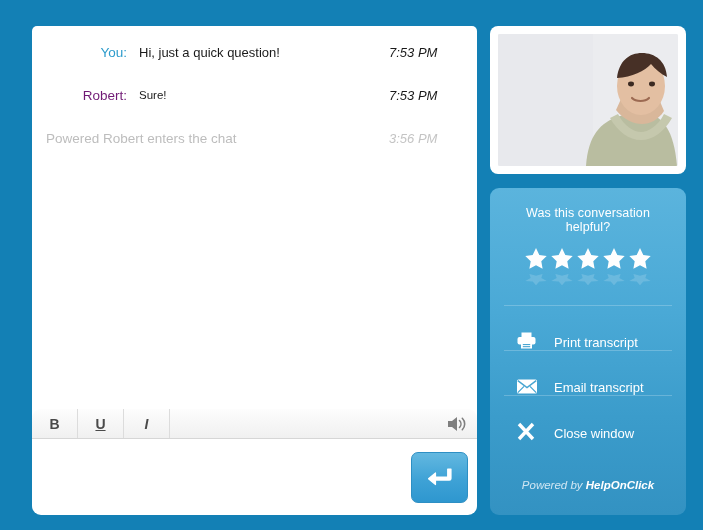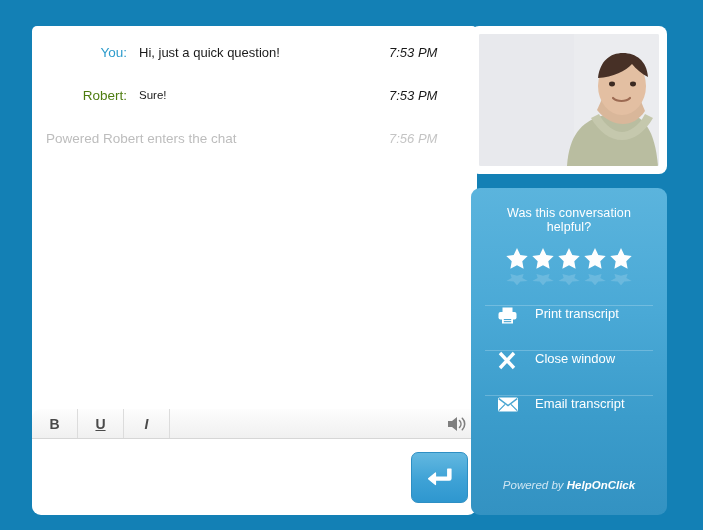--- a/index.html
+++ b/index.html
@@ -49,21 +49,21 @@
   .msg-author {
     width: 95px;
     flex: 0 0 95px;
     text-align: right;
     padding-right: 10px;
     font-size: 13.5px;
     line-height: 17px;
     white-space: nowrap;
   }
   .msg-author.you    { color: #2e9ccc; }
-  .msg-author.agent  { color: #4d7c0f; }
+  .msg-author.agent  { color: #701a75; }
   .msg-author.system { color: #bdbdbd; text-align: left; padding-left: 12px; width: 110px; flex: 0 0 110px; }
 
   .msg-text {
     flex: 1 1 auto;
     color: #1a1a1a;
     font-size: 13px;
     line-height: 17px;
     padding-left: 2px;
   }
   .msg-text.small  { font-size: 11.5px; line-height: 17px; }
@@ -158,21 +158,21 @@
     box-shadow: 0 0 0 3px #ffffff, 0 1px 2px rgba(0,0,0,.25);
     display: flex;
     align-items: center;
     justify-content: center;
     cursor: pointer;
   }
 
   
   #side-column {
     position: absolute;
-    left: 471px;
+    left: 490px;
     top: 26px;
     width: 196px;
     height: 489px;
   }
 
   #operator-card {
     position: absolute;
     left: 0; top: 0;
     width: 196px;
     height: 148px;
@@ -219,21 +219,21 @@
   .star { cursor: pointer; line-height: 0; }
   .star-reflection { opacity: .16; transform: scaleY(-.55); margin-top: -2px; }
 
   #action-list {
     margin-top: 14px;
     border-top: 1px solid rgba(255,255,255,.22);
   }
 
   .action-item {
     display: flex;
-    align-items: flex-start;
+    align-items: flex-end;
     height: 45px;
     border-bottom: 1px solid rgba(255,255,255,.22);
     color: #ffffff;
     font-size: 13px;
     cursor: pointer;
     padding-left: 12px;
   }
   .action-item:last-child { border-bottom: none; }
   .action-icon {
     width: 30px;
@@ -272,21 +272,21 @@
 
       <div class="message-row">
         <div class="msg-author agent">Robert:</div>
         <div class="msg-text small">Sure!</div>
         <div class="msg-time">7:53 PM</div>
       </div>
 
       <div class="message-row">
         <div class="msg-author system"></div>
         <div class="msg-text system">Powered Robert enters the chat</div>
-        <div class="msg-time system">7:56 PM</div>
+        <div class="msg-time system">3:56 PM</div>
       </div>
 
     </div>
   </div>
 
   <div id="composer-panel">
 
     <div id="format-toolbar">
       <div class="fmt-btn bold">B</div>
       <div class="fmt-btn under">U</div>
@@ -400,38 +400,38 @@
             <rect x="5" y="11.5" width="11" height="6" fill="#ffffff"></rect>
             <rect x="6.8" y="13" width="7.4" height="1.1" fill="#49a6d2"></rect>
             <rect x="6.8" y="15.1" width="7.4" height="1.1" fill="#49a6d2"></rect>
           </svg>
         </span>
         <span class="action-label">Print transcript</span>
       </div>
 
       <div class="action-item">
         <span class="action-icon">
-          <svg width="20" height="19" viewBox="0 0 20 19">
-            <path d="M3 2l14 15M17 2L3 17" stroke="#ffffff" stroke-width="3.4" stroke-linecap="butt"></path>
-          </svg>
-        </span>
-        <span class="action-label">Close window</span>
-      </div>
-
-      <div class="action-item">
-        <span class="action-icon">
           <svg width="22" height="17" viewBox="0 0 22 17">
             <rect x="1" y="1.5" width="20" height="14" rx="1.5" fill="#ffffff"></rect>
             <path d="M1.8 2.6L11 9.6l9.2-7" stroke="#49a6d2" stroke-width="1.5" fill="none"></path>
             <path d="M1.8 14.6L8 8.4M20.2 14.6L14 8.4" stroke="#49a6d2" stroke-width="1.3" fill="none"></path>
           </svg>
         </span>
         <span class="action-label">Email transcript</span>
       </div>
 
+      <div class="action-item">
+        <span class="action-icon">
+          <svg width="20" height="19" viewBox="0 0 20 19">
+            <path d="M3 2l14 15M17 2L3 17" stroke="#ffffff" stroke-width="3.4" stroke-linecap="butt"></path>
+          </svg>
+        </span>
+        <span class="action-label">Close window</span>
+      </div>
+
     </div>
 
     <div id="powered-by">
       <span>Powered by </span><span id="powered-brand">HelpOnClick</span>
     </div>
 
   </div>
 </div>
 
 </body></html>

